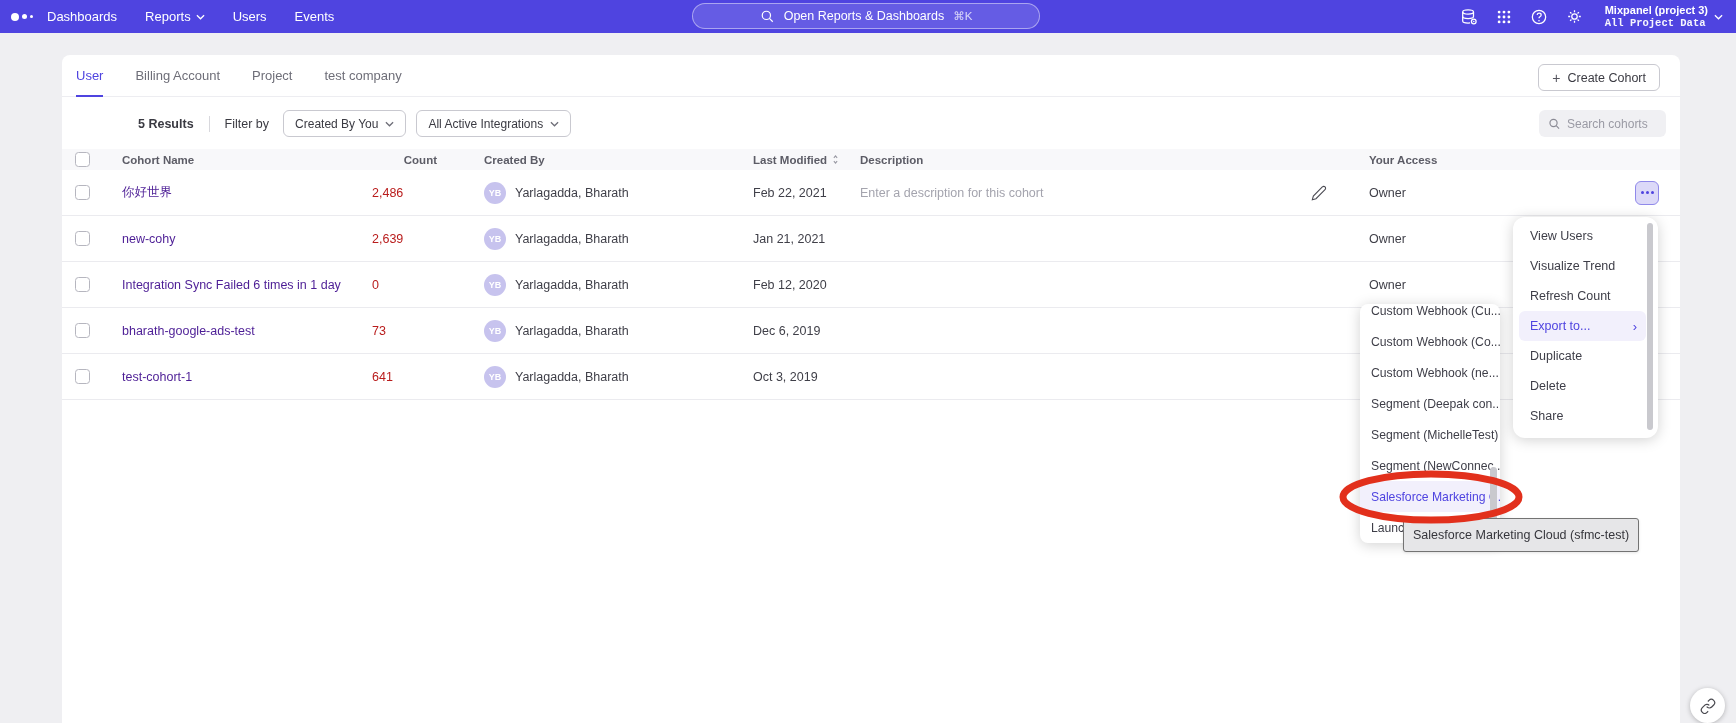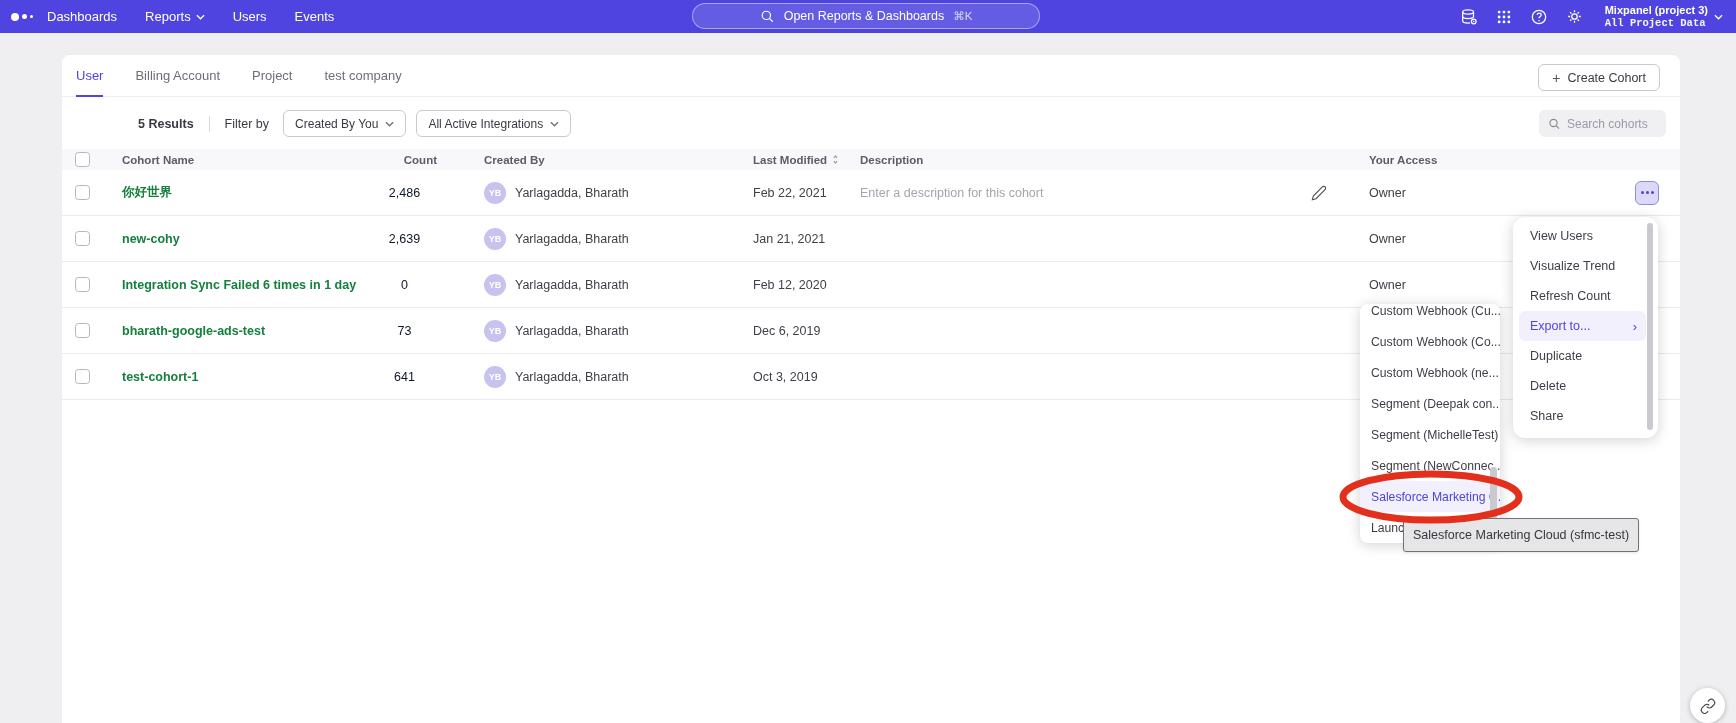--- a/index.html
+++ b/index.html
@@ -82,22 +82,22 @@
   
   .grid-cols { display: grid; grid-template-columns: 46px 264px 65px 47px 269px 107px 447px 62px 263px 1fr; align-items: center; }
   .thead { height: 21px; background: #f8f8fa; font-size: 11.5px; color: #5c5c66; font-weight: bold; }
   .th-name { padding-left: 14px; }
   .th-count { text-align: right; }
   .th-mod { display: flex; align-items: center; gap: 4px; }
   .sort-icon { color: #9a9aa4; display: inline-flex; }
   .trow { height: 46px; border-bottom: 1px solid #ebebef; font-size: 12.5px; }
   .cell-check { padding-left: 13px; }
   .checkbox { width: 15px; height: 15px; border: 1.5px solid #b6b6bf; border-radius: 3.5px; background: #fff; cursor: pointer; }
-  .cohort-link { padding-left: 14px; color: #15803d; cursor: pointer; overflow: hidden; white-space: nowrap; text-overflow: ellipsis; font-weight: bold; }
-  .cell-count { text-align: center; color: #0f172a; }
+  .cohort-link { padding-left: 14px; color: #4c1d95; cursor: pointer; overflow: hidden; white-space: nowrap; text-overflow: ellipsis; }
+  .cell-count { text-align: left; color: #b91c1c; }
   .cell-creator { display: flex; align-items: center; gap: 9px; }
   .avatar { width: 22px; height: 22px; border-radius: 50%; background: #c7c3ee; color: #fff; font-size: 9px; font-weight: bold; display: flex; align-items: center; justify-content: center; }
   .cell-desc { color: #a4a4ae; cursor: text; overflow: hidden; white-space: nowrap; }
   .cell-pencil { display: flex; justify-content: flex-start; padding-left: 4px; color: #4a4a52; }
   .pencil-btn { background: none; border: none; color: #4a4a52; cursor: pointer; display: flex; }
   .dots-btn {
     width: 24px; height: 24px; border-radius: 6px; border: 1px solid transparent;
     background: none; display: flex; align-items: center; justify-content: center; gap: 2px;
     cursor: pointer; margin-left: 3px;
   }

